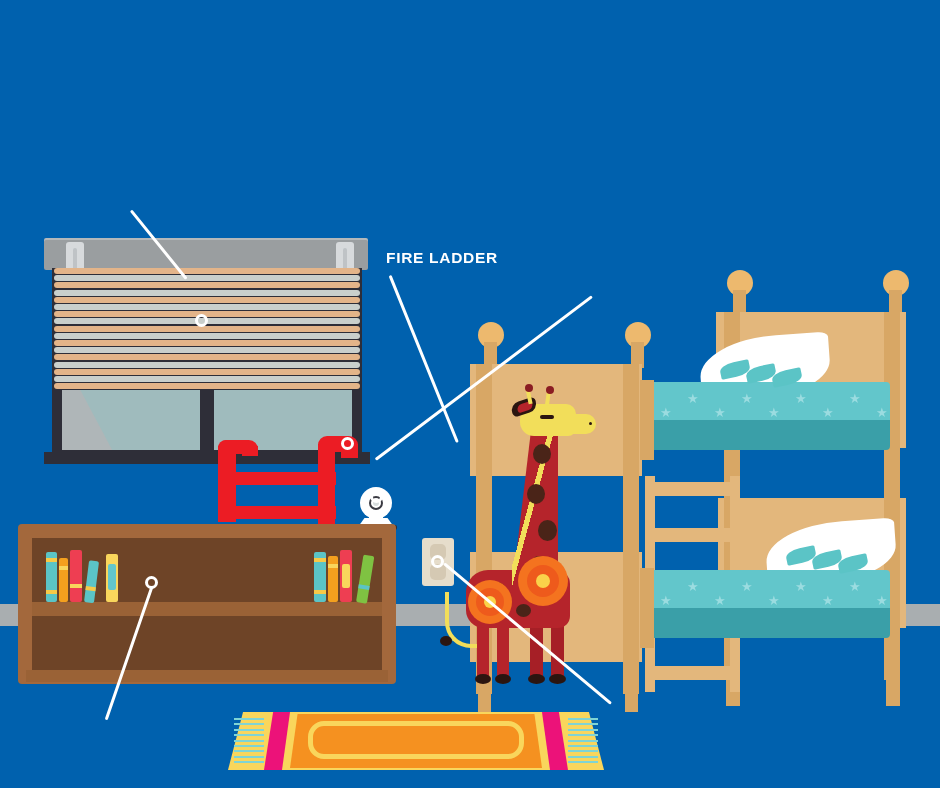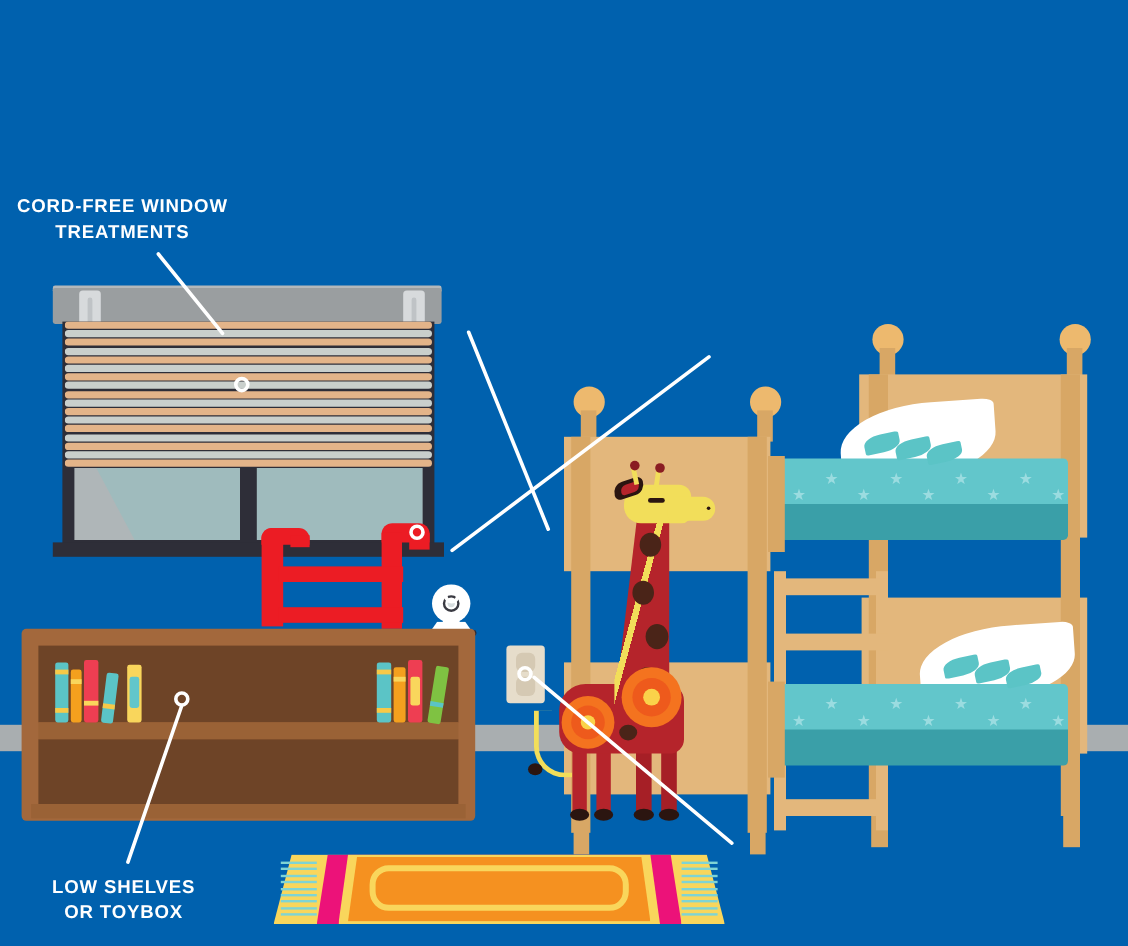--- a/index.html
+++ b/index.html
@@ -390,36 +390,33 @@
       <div class="abs" style="left: 340px; top: 17.4px; width: 30px; height: 2px; background: rgb(127, 212, 212);"></div>
       <div class="abs" style="left: 340px; top: 22.8px; width: 30px; height: 2px; background: rgb(127, 212, 212);"></div>
       <div class="abs" style="left: 340px; top: 28.2px; width: 30px; height: 2px; background: rgb(127, 212, 212);"></div>
       <div class="abs" style="left: 340px; top: 33.6px; width: 30px; height: 2px; background: rgb(127, 212, 212);"></div>
       <div class="abs" style="left: 340px; top: 39px; width: 30px; height: 2px; background: rgb(127, 212, 212);"></div>
       <div class="abs" style="left: 340px; top: 44.4px; width: 30px; height: 2px; background: rgb(127, 212, 212);"></div>
       <div class="abs" style="left: 340px; top: 49.8px; width: 30px; height: 2px; background: rgb(127, 212, 212);"></div>
       <div class="abs" style="left: 340px; top: 55.2px; width: 30px; height: 2px; background: rgb(127, 212, 212);"></div>
     </div>
 
-  <div class="label lbl-center" style="left:4px;top:162px;width:196px;">CORD-FREE WINDOW
-TREATMENTS</div>
   <div class="leader" style="left:131px;top:209px;width:88px;transform:rotate(51deg);"></div>
   <div class="dot" style="left:195px;top:314px;"></div>
 
+  <div class="label lbl-left" style="left:386px;top:247px;width:180px;">FIRE LADDER</div>
   <div class="leader" style="left:390px;top:274px;width:180px;transform:rotate(68deg);"></div>
   <div class="dot" style="left:341px;top:437px;"></div>
 
   <div class="leader" style="left:592px;top:295px;width:271px;transform:rotate(143deg);"></div>
   <div class="dot" style="left:370px;top:490px;"></div>
 
   <div class="leader" style="left:444px;top:562px;width:218px;transform:rotate(40deg);"></div>
   <div class="dot" style="left:431px;top:555px;"></div>
 
-  <div class="label lbl-center" style="left:8px;top:729px;width:190px;">LOW SHELVES
-OR TOYBOX</div>
   <div class="leader" style="left:152px;top:585px;width:141px;transform:rotate(109deg);"></div>
   <div class="dot" style="left:145px;top:576px;"></div>
 
 <div class="star abs" style="left: 660px; top: 406px;">★</div>
     <div class="star abs" style="left: 687px; top: 392px;">★</div>
     <div class="star abs" style="left: 714px; top: 406px;">★</div>
     <div class="star abs" style="left: 741px; top: 392px;">★</div>
     <div class="star abs" style="left: 768px; top: 406px;">★</div>
     <div class="star abs" style="left: 795px; top: 392px;">★</div>
     <div class="star abs" style="left: 822px; top: 406px;">★</div>

